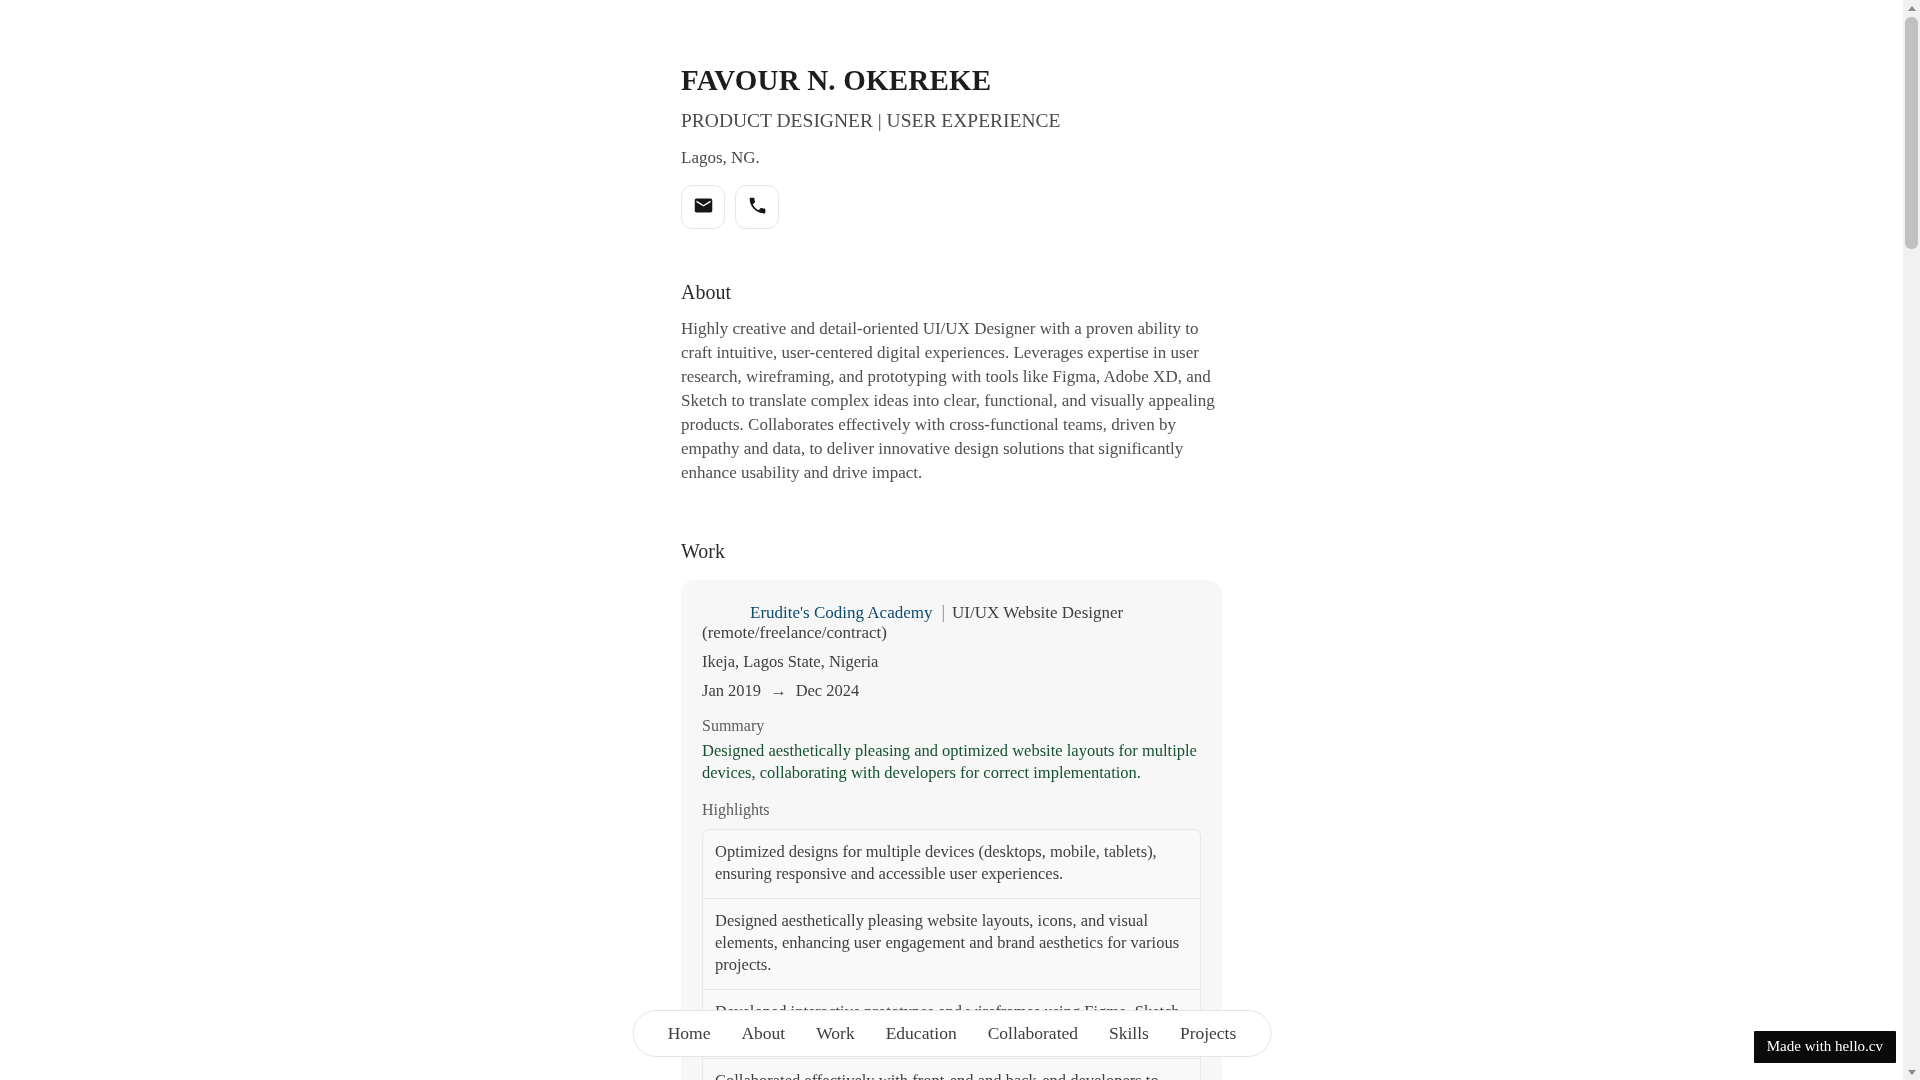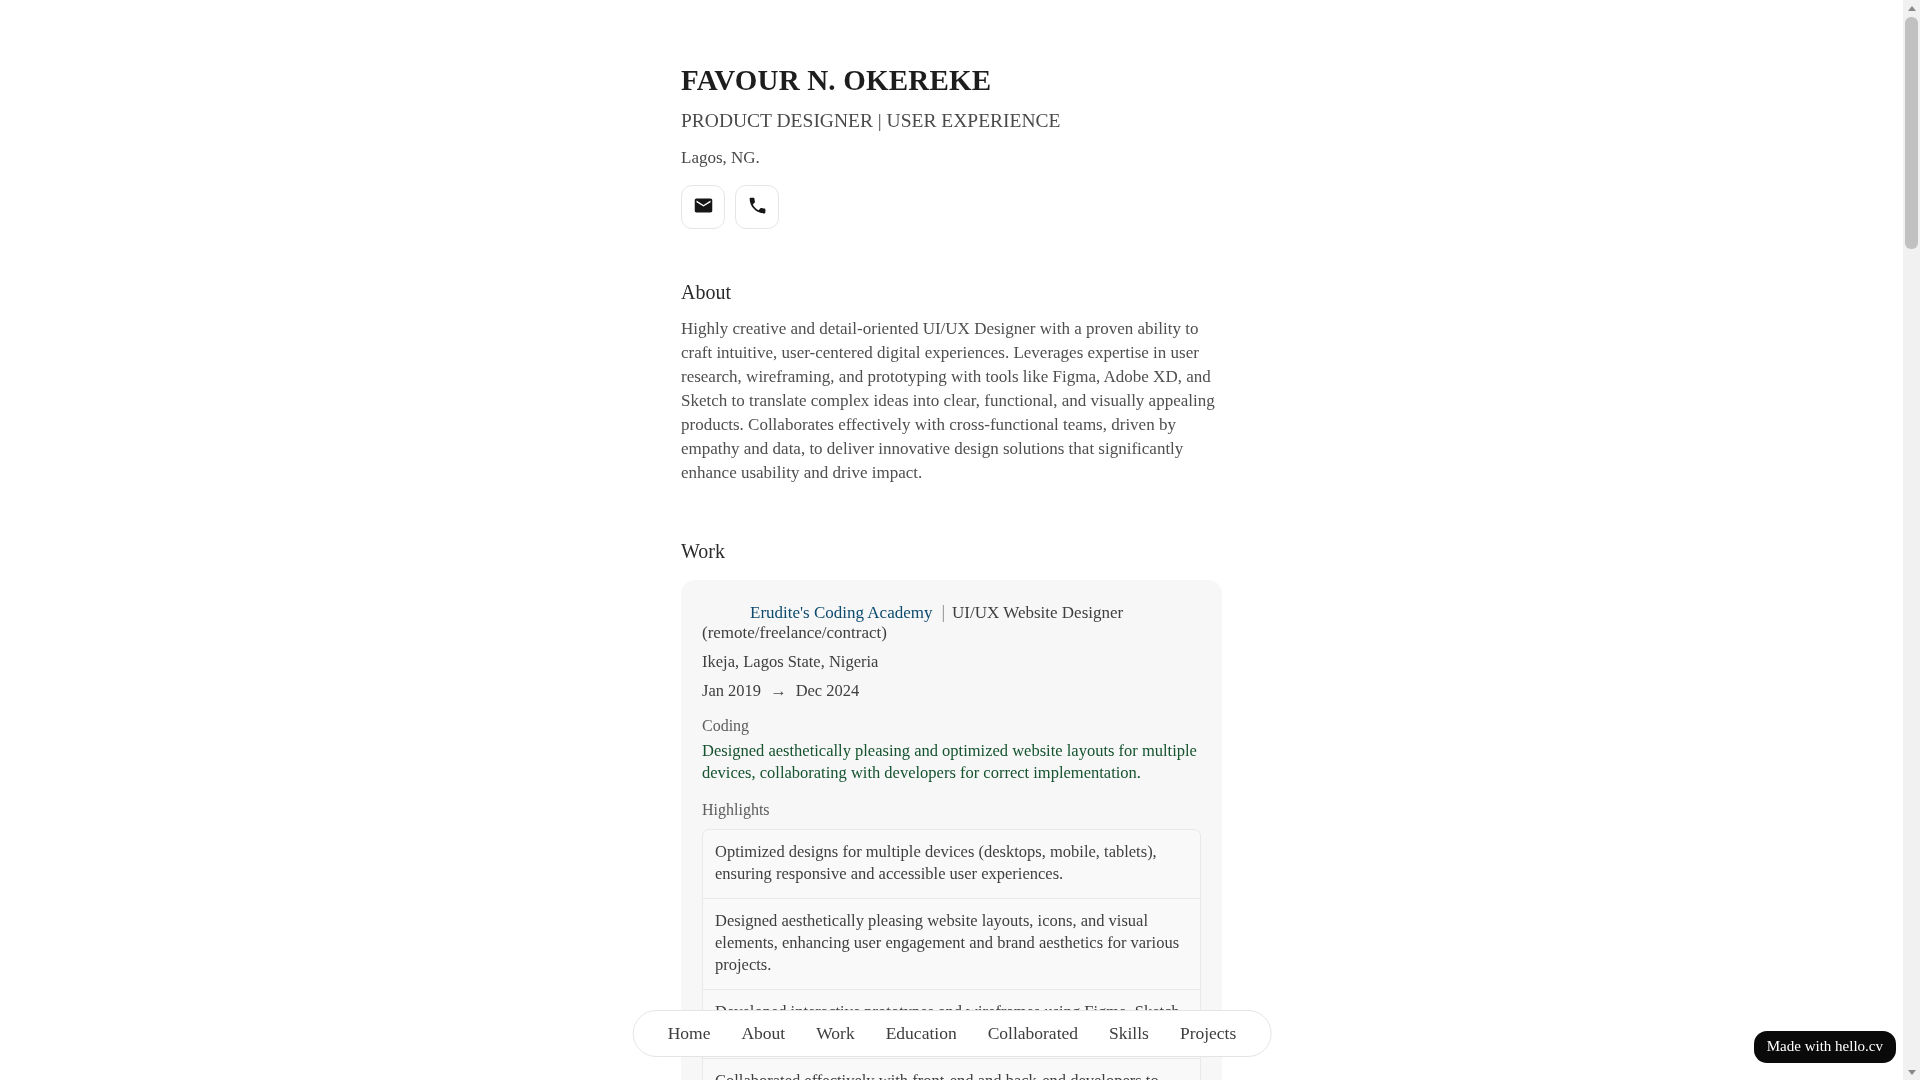--- a/index.html
+++ b/index.html
@@ -81,21 +81,21 @@
   .bottom-nav .nav-item { cursor: pointer; }
 
   
   .made-badge {
     position: fixed;
     right: 24px; bottom: 17px;
     background: #0a0a0a;
     color: #ffffff;
     font-size: 15px;
     padding: 7px 13px 8px 13px;
-    border-radius: 13px;
+    border-radius: 1px;
     cursor: pointer;
   }
 
   
   .scrollbar {
     position: fixed; top: 0; right: 0; bottom: 0; width: 17px;
     background: #f1f1f1;
   }
   .sb-arrow {
     position: absolute; left: 0; width: 17px; height: 16px;
@@ -157,21 +157,21 @@
 
       <div class="work-card">
         <div class="job-title-row">
           <span class="job-company">Erudite's Coding Academy</span><span class="job-sep">|</span><span>UI/UX Website Designer (remote/freelance/contract)</span>
         </div>
         <div class="job-location">Ikeja, Lagos State, Nigeria</div>
         <div class="job-dates">
           <span>Jan 2019</span><span class="arrow">→</span><span>Dec 2024</span>
         </div>
 
-        <div class="mini-label">Coding</div>
+        <div class="mini-label">Summary</div>
         <div class="job-summary">Designed aesthetically pleasing and optimized website layouts for multiple devices, collaborating with developers for correct implementation.</div>
 
         <div class="mini-label highlights-label">Highlights</div>
         <div class="highlights-box">
           <div class="highlight-item">Optimized designs for multiple devices (desktops, mobile, tablets), ensuring responsive and accessible user experiences.</div>
           <div class="highlight-item">Designed aesthetically pleasing website layouts, icons, and visual elements, enhancing user engagement and brand aesthetics for various projects.</div>
           <div class="highlight-item">Developed interactive prototypes and wireframes using Figma, Sketch, and Adobe XD to facilitate user testing and gather feedback.</div>
           <div class="highlight-item">Collaborated effectively with front-end and back-end developers to ensure accurate implementation of design specifications.</div>
         </div>
       </div>

